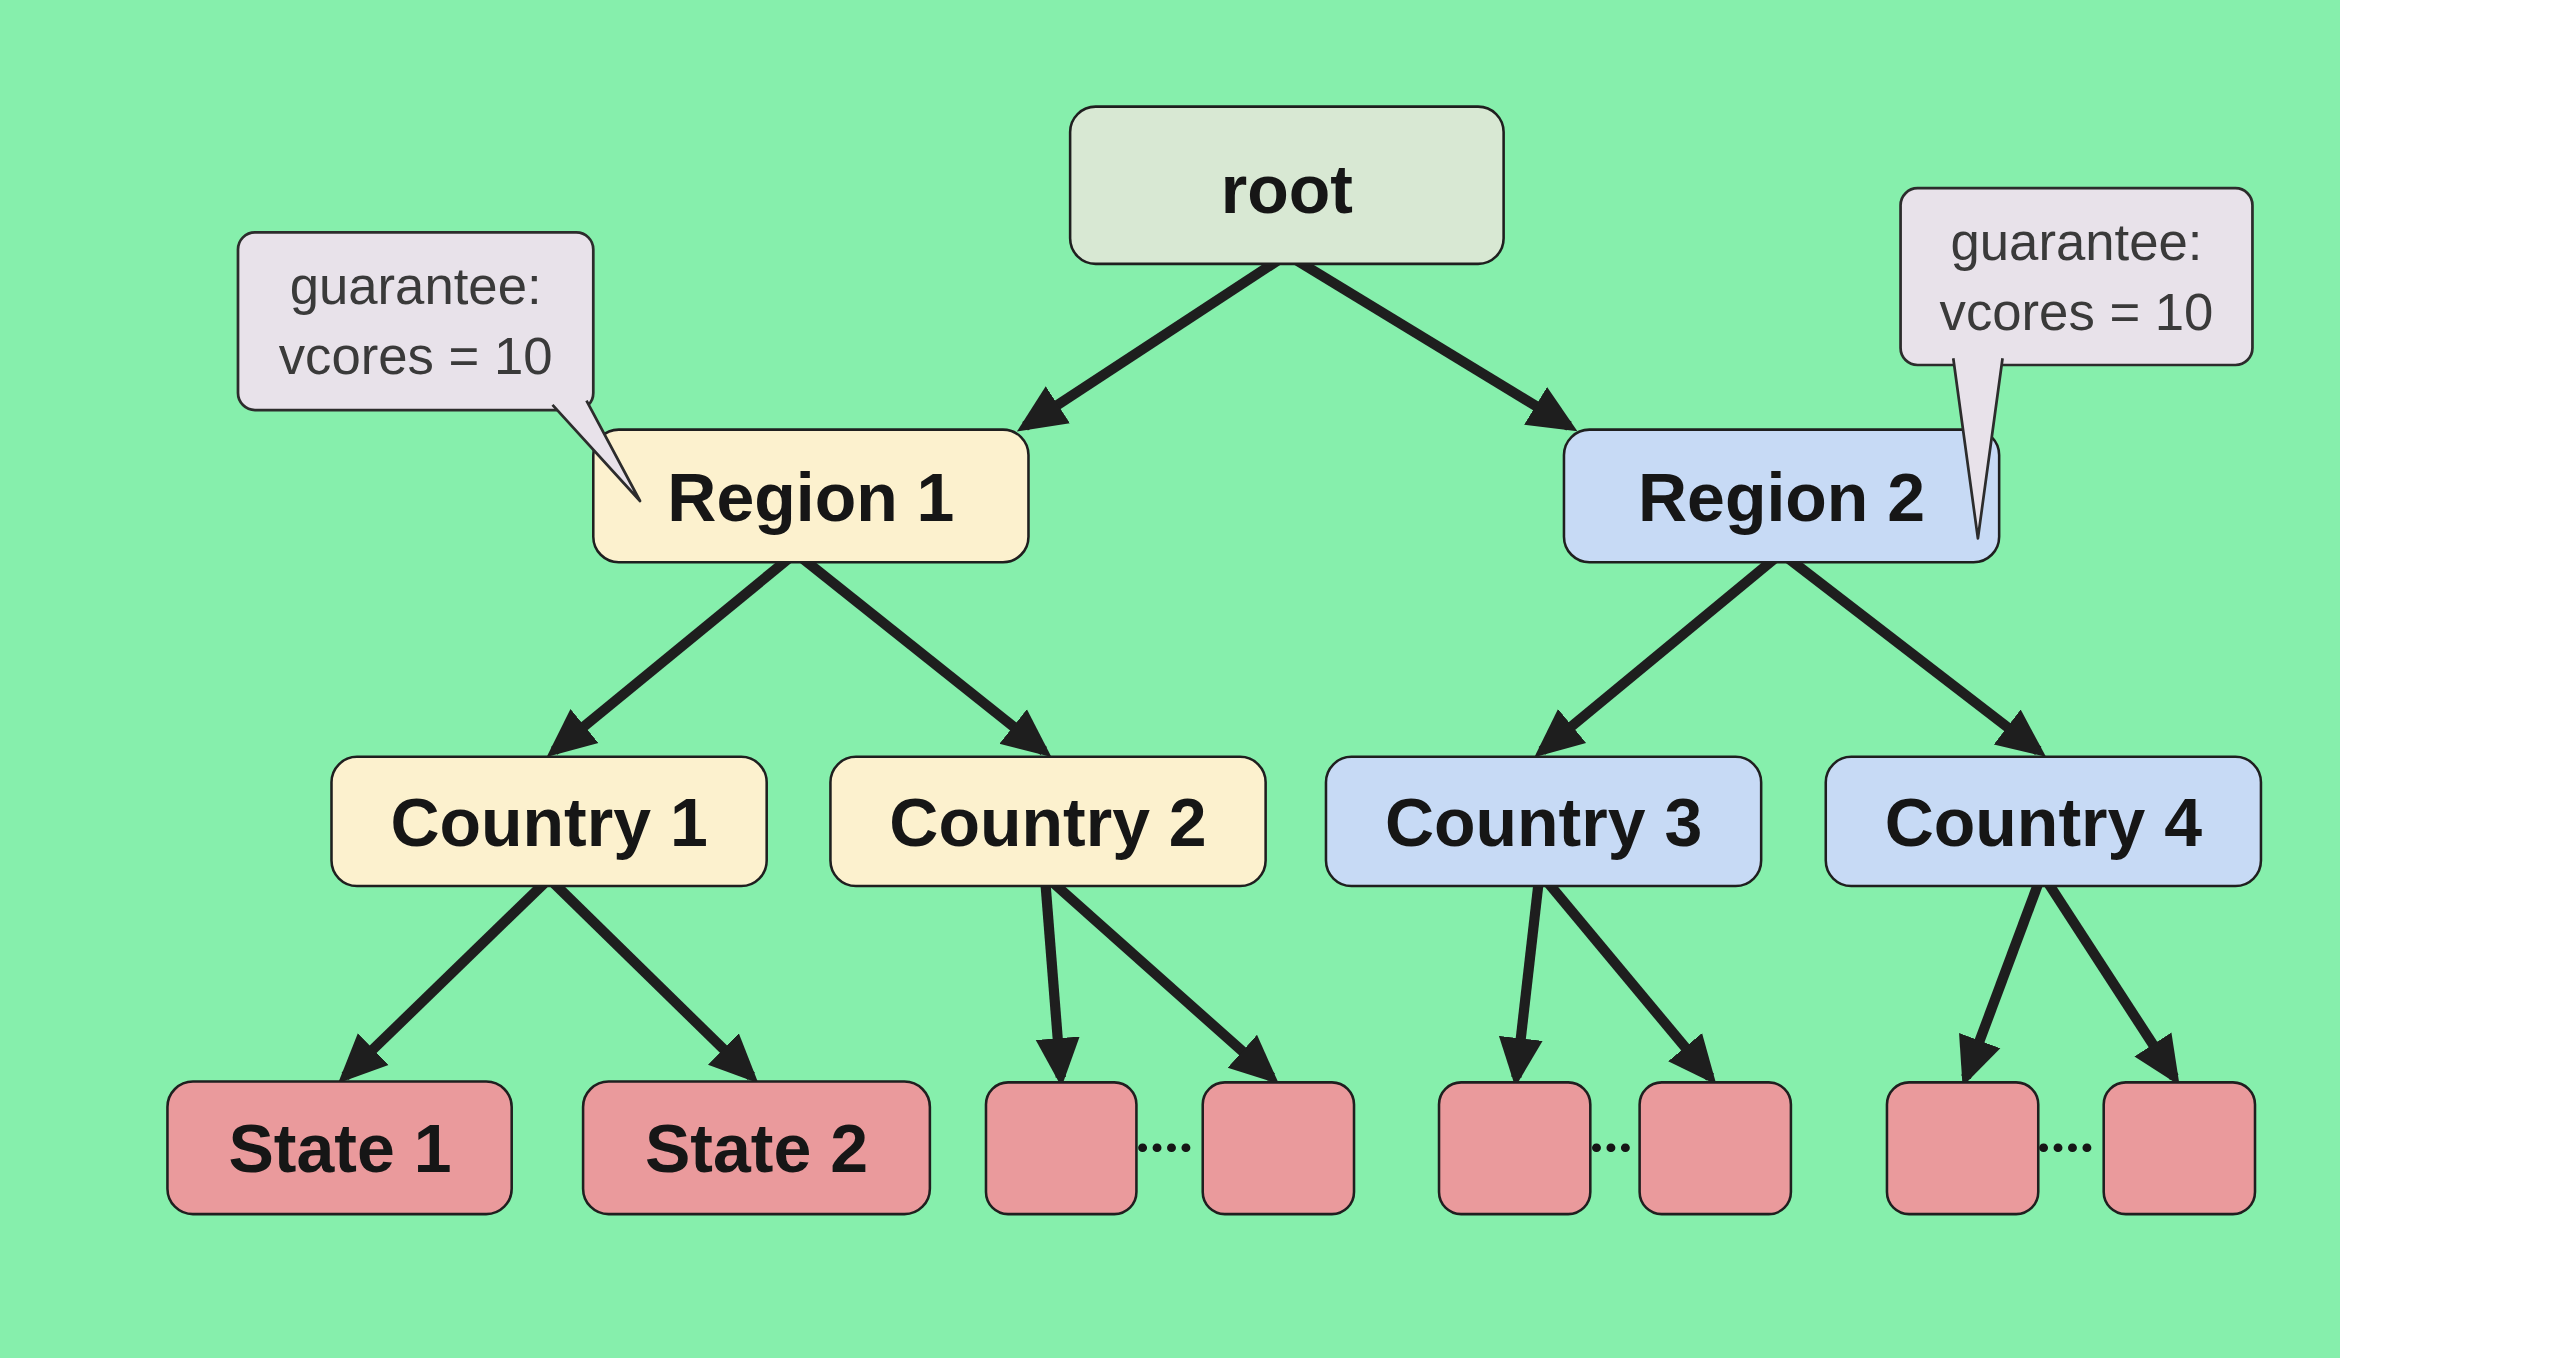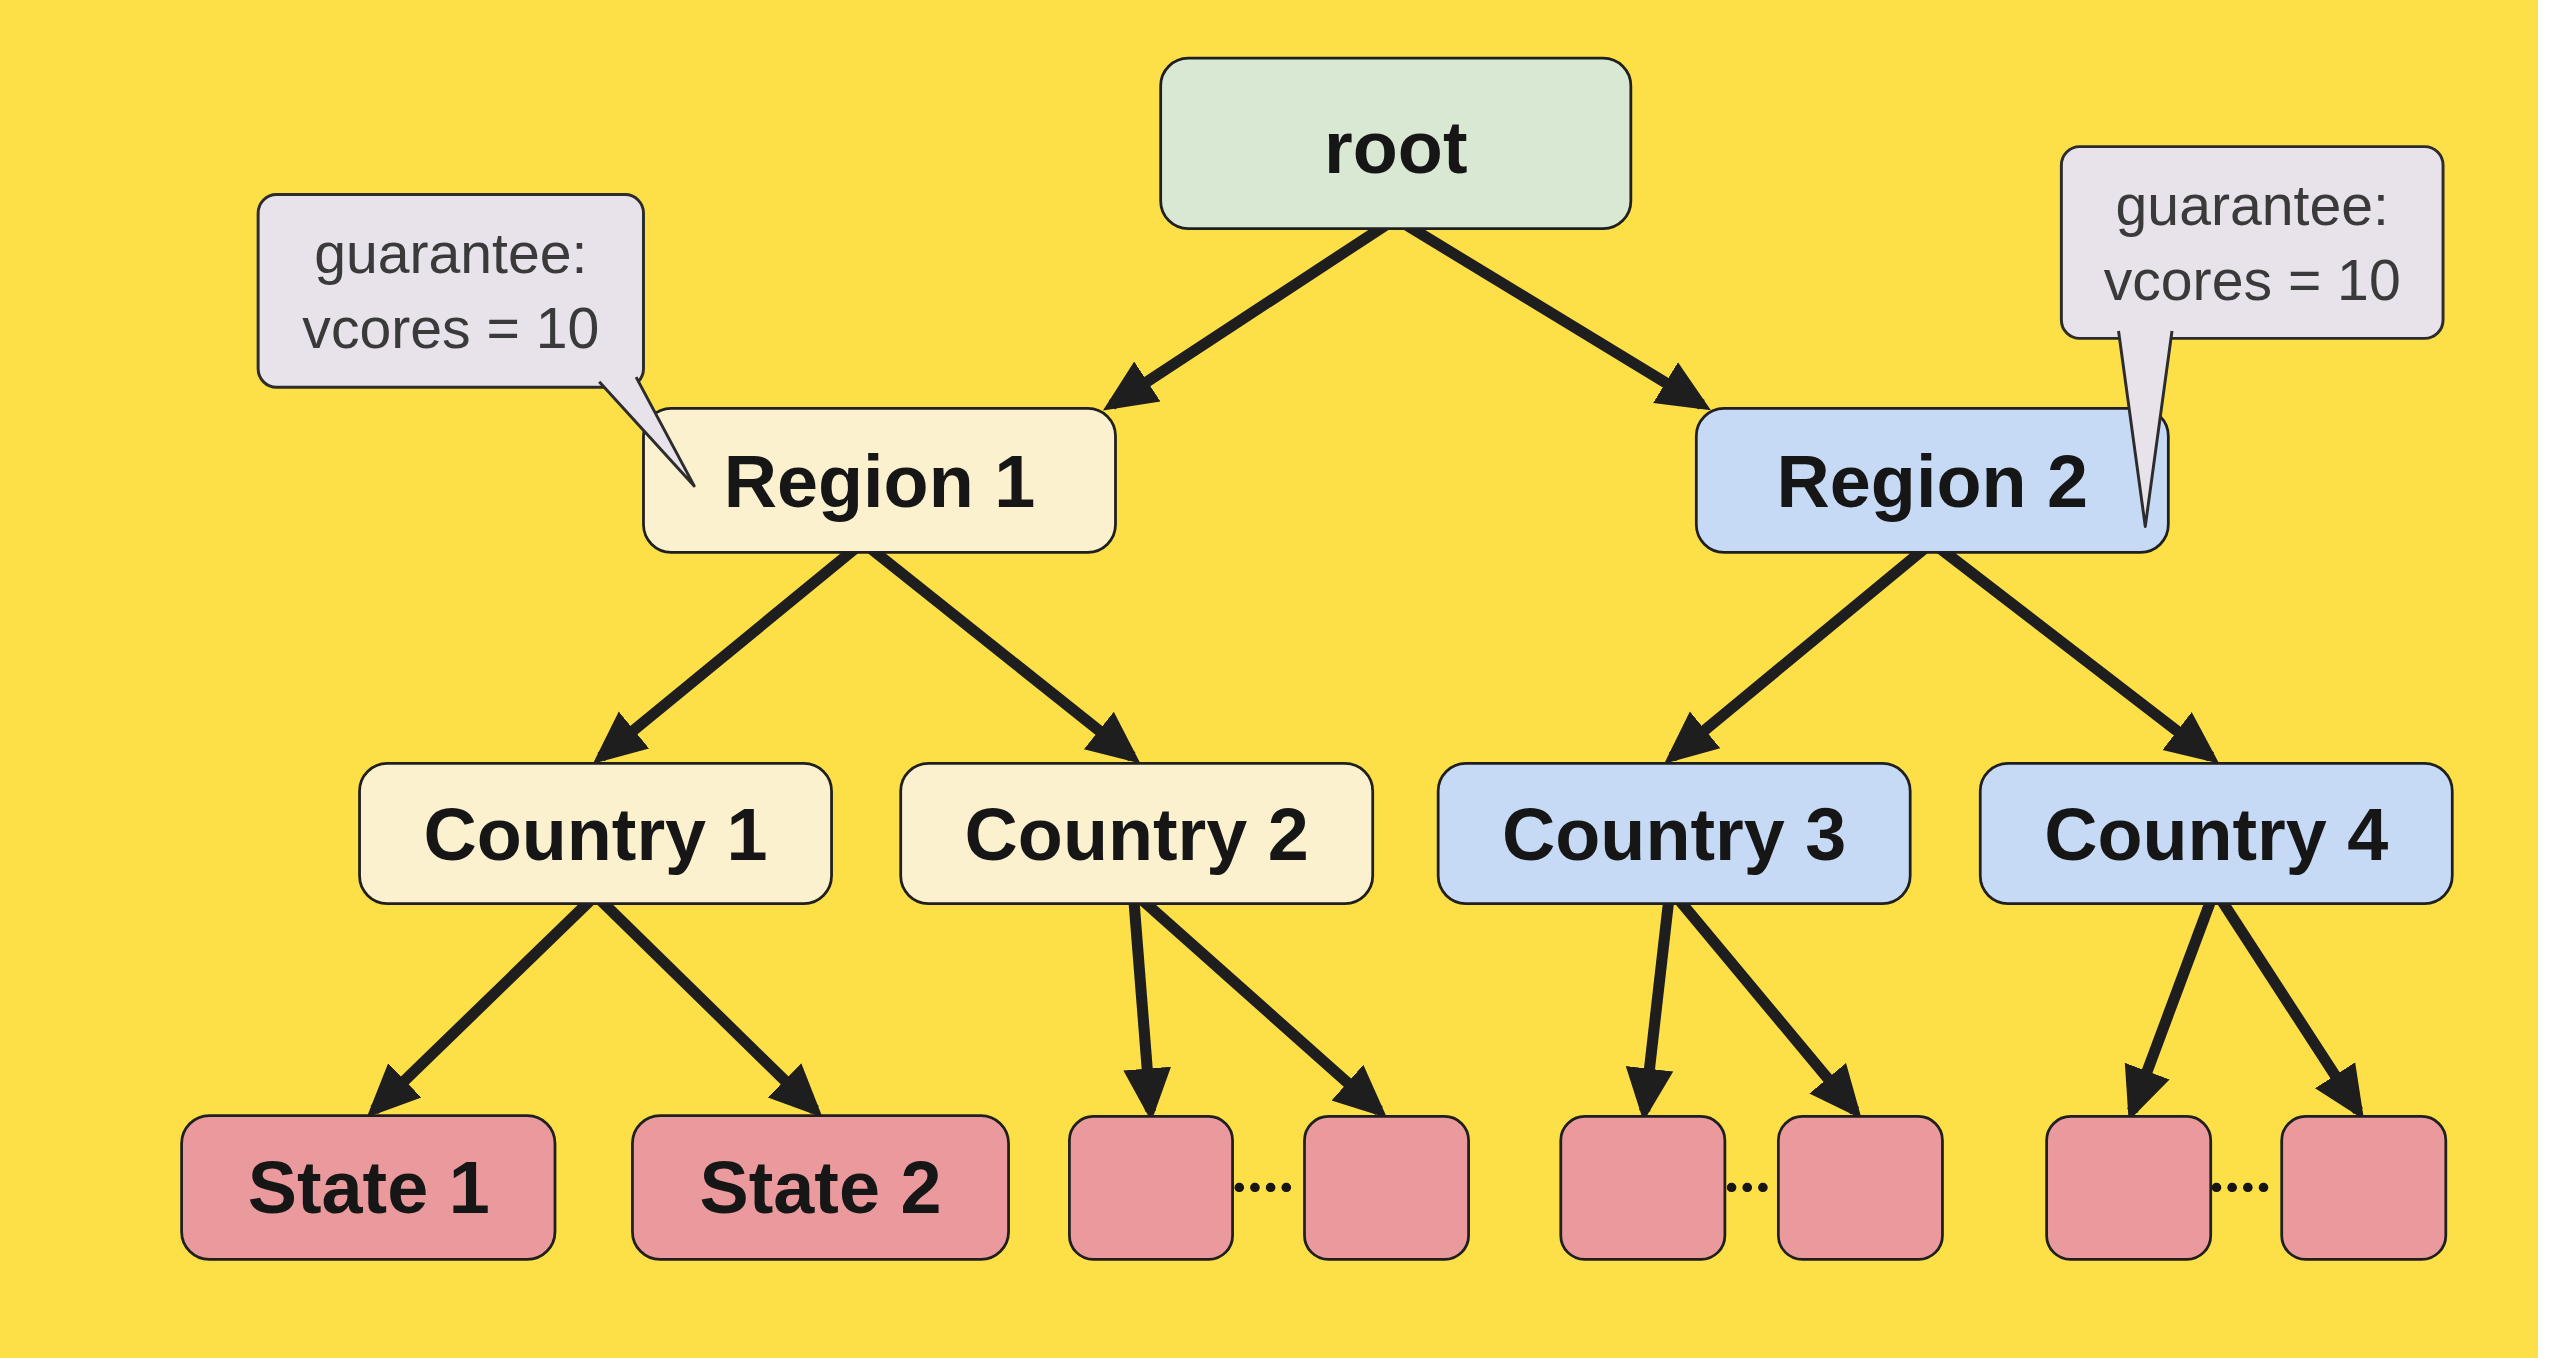--- a/index.html
+++ b/index.html
@@ -2,23 +2,23 @@
 <html style="font-size:15px"><head>
 <meta charset="utf-8">
 <style>
   html, body {
     margin: 0;
     padding: 0;
     background: #ffffff;
   }
   #canvas {
     position: relative;
-    width: 2538px;
+    width: 2340px;
     height: 1359px;
-    background: #fde047;
+    background: #86efac;
     overflow: hidden;
   }
   #diagram-svg {
     position: absolute;
     inset: 0;
     width: 100%;
     height: 100%;
   }
   .edge {
     fill: none;

